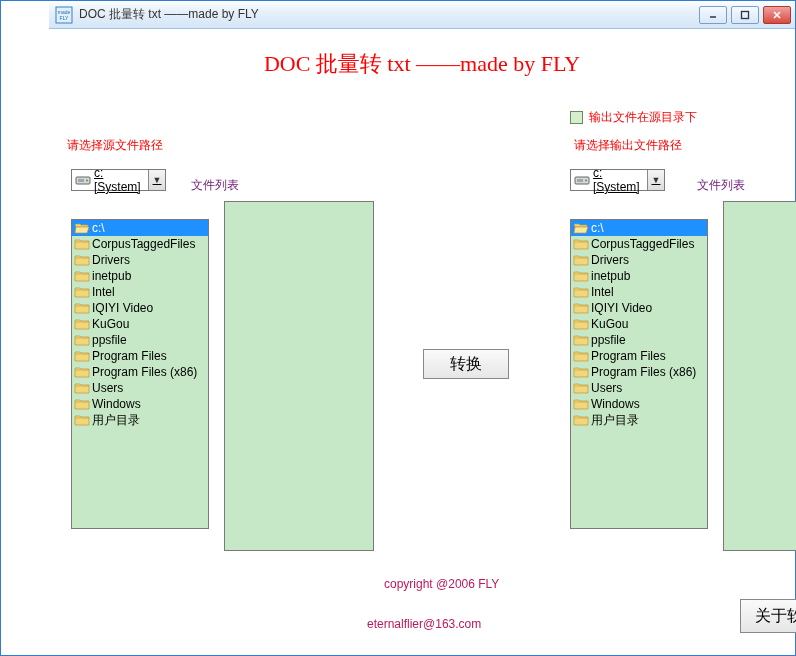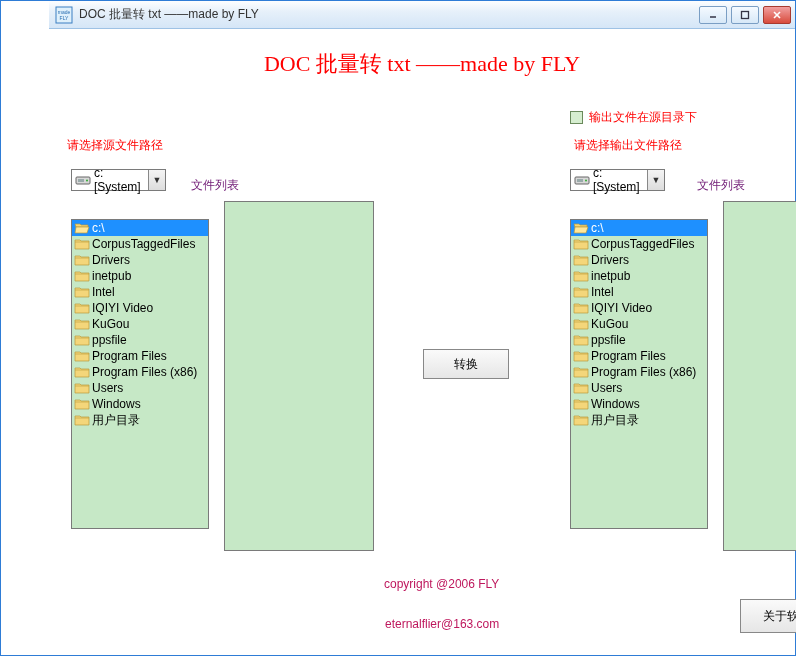--- a/index.html
+++ b/index.html
@@ -84,20 +84,21 @@
     color:#f00;
     font-size:12px;
   }
   .drive-select {
     position:absolute;
     width:95px; height:22px;
     border:1px solid #7a7a7a;
     background:#fff;
     display:flex; align-items:center;
     font-size:12px;
+    text-decoration:underline;
   }
   .drive-select .drv-icon {
     width:16px;height:14px; margin:0 3px;
   }
   .drive-select .drv-text { flex:1; }
   .drive-select .drv-arrow {
     width:17px; height:20px;
     border-left:1px solid #888;
     background:linear-gradient(#f4f4f4,#ddd);
     display:flex;align-items:center;justify-content:center;
@@ -130,21 +131,21 @@
   .file-list {
     position:absolute;
     width:150px; height:350px;
     border:1px solid #7a7a7a;
     background:#c6e8c6;
   }
   .btn {
     position:absolute;
     border:1px solid #888;
     background:linear-gradient(#fafafa,#e6e6e6);
-    font-size:12px;
+    font-size:16px;
     display:flex;align-items:center;justify-content:center;
     cursor:pointer;
   }
   .footer-text {
     position:absolute;
     color:#be185d;
     font-size:12px;
   }
 </style>
 </head>
@@ -402,17 +403,17 @@
           <span class="folder-icon"><svg width="16" height="14" viewBox="0 0 16 14">
               <path d="M1 3h5l1 1h8v8H1z" fill="#f4d67a" stroke="#b89a3a" stroke-width="0.7"></path>
               <path d="M1 5h14" stroke="#b89a3a" stroke-width="0.6"></path>
             </svg></span>
           <span>用户目录</span>
         </div>
       </div>
     <div class="file-list" style="left:674px; top:172px; width:100px;"></div>
 
     <div class="footer-text" style="left:335px; top:548px;">copyright @2006 FLY</div>
-    <div class="footer-text" style="left:336px; top:588px;">eternalflier@163.com</div>
+    <div class="footer-text" style="left:318px; top:588px;">eternalflier@163.com</div>
 
     <div class="btn" style="left:691px; top:570px; width:94px; height:34px;">关于软件</div>
   </div>
 </div>
 
 </body></html>

